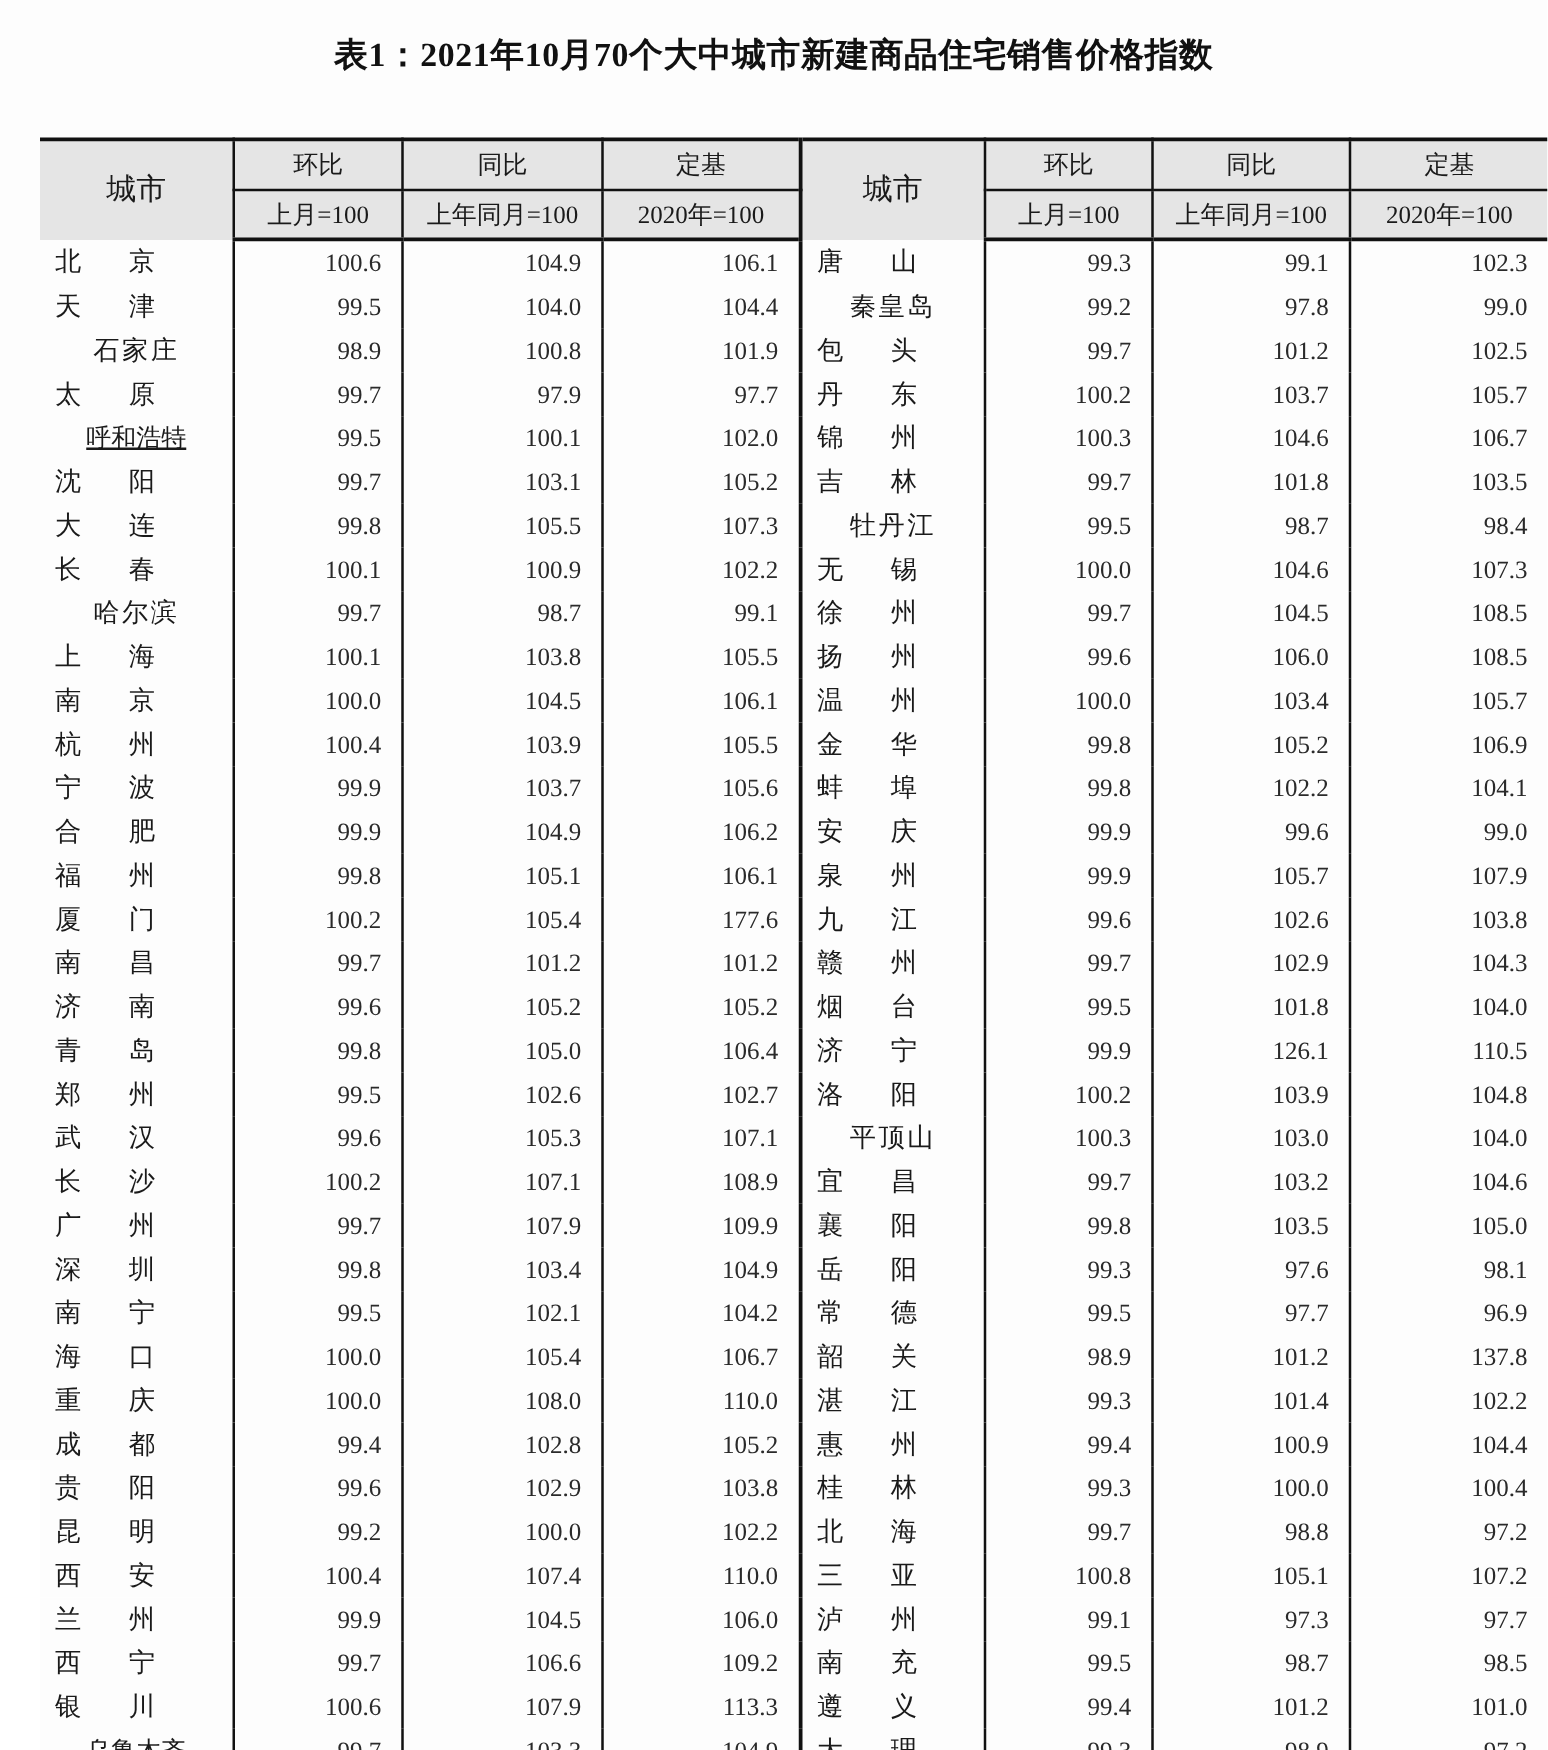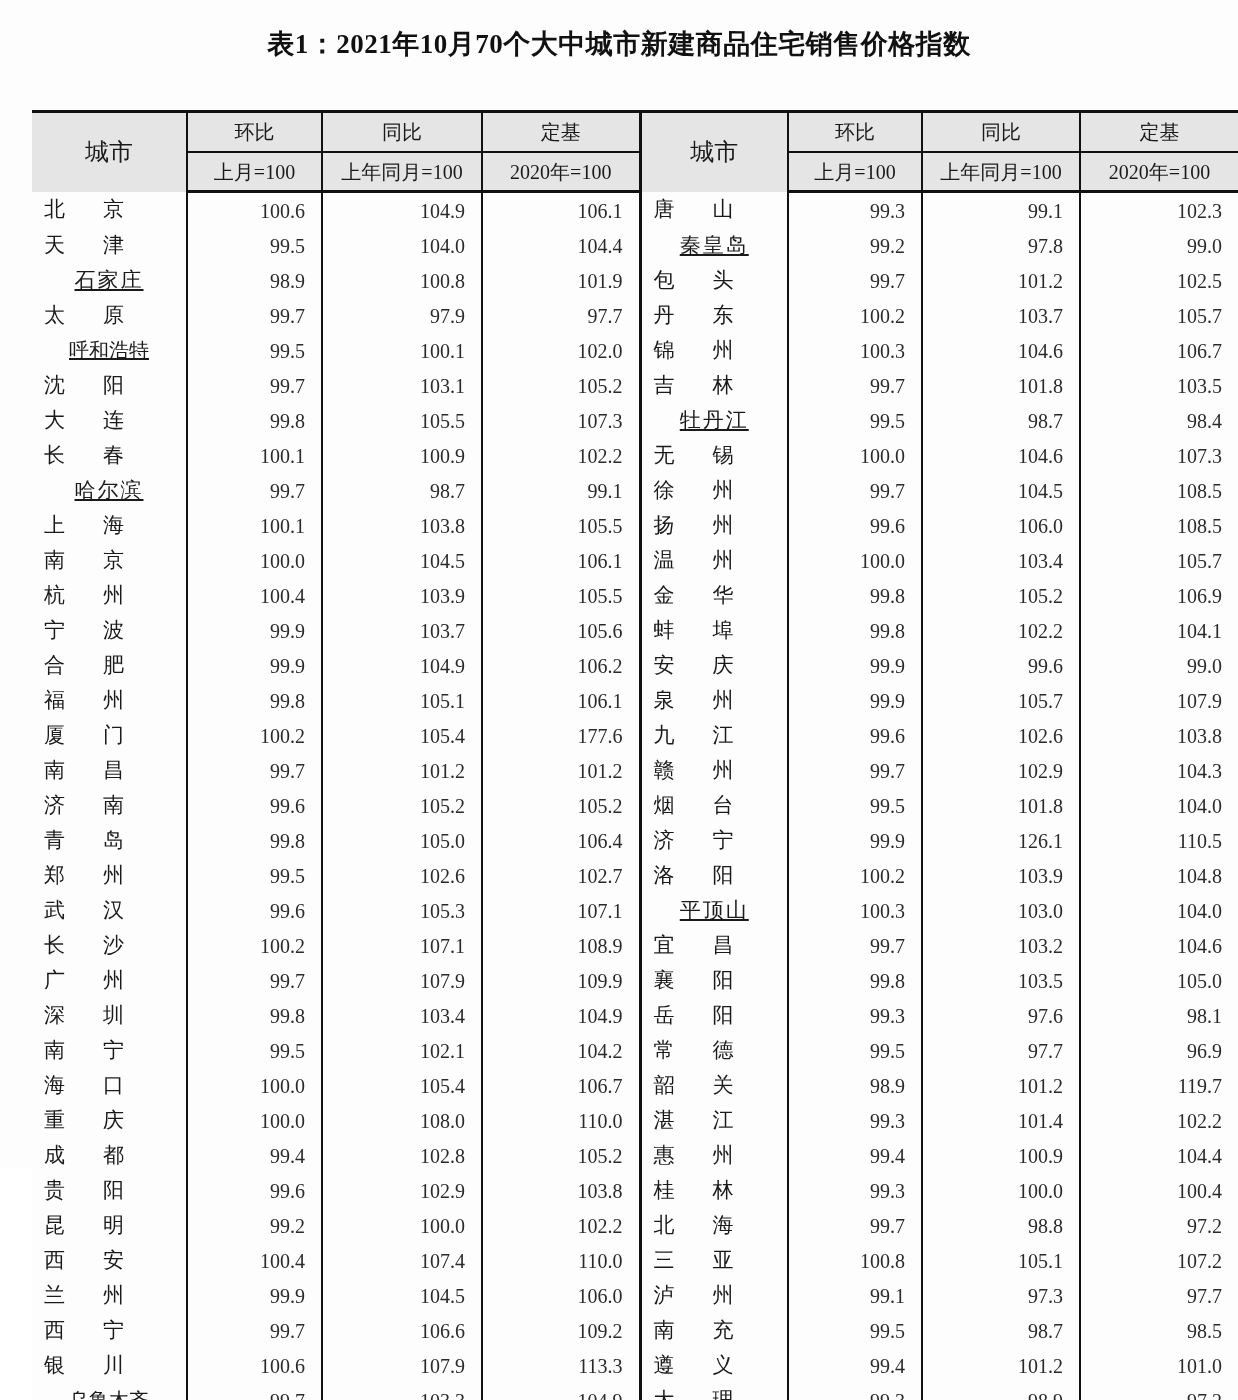--- a/index.html
+++ b/index.html
@@ -118,21 +118,20 @@
   }
   .cname.len2 {
     width: 104px;
     display: flex;
     justify-content: space-between;
     padding: 0 12px;
     box-sizing: border-box;
   }
   .cname.len3 {
     letter-spacing: 2px;
-    text-decoration: underline;
   }
   .cname.len4 {
     letter-spacing: 0px;
     font-size: 20px;
     text-decoration: underline;
   }
 
   
   .watermark {
     position: absolute;
@@ -672,21 +671,21 @@
             <td class="num">105.4</td>
             <td class="num">106.7</td>
             <td class="city half-div">
               <span class="cname len2">
                 <span>韶</span>
                 <span>关</span>
               </span>
             </td>
             <td class="num">98.9</td>
             <td class="num">101.2</td>
-            <td class="num no-right">119.7</td>
+            <td class="num no-right">137.8</td>
           </tr>
           <tr>
             <td class="city no-left">
               <span class="cname len2">
                 <span>重</span>
                 <span>庆</span>
               </span>
             </td>
             <td class="num">100.0</td>
             <td class="num">108.0</td>

